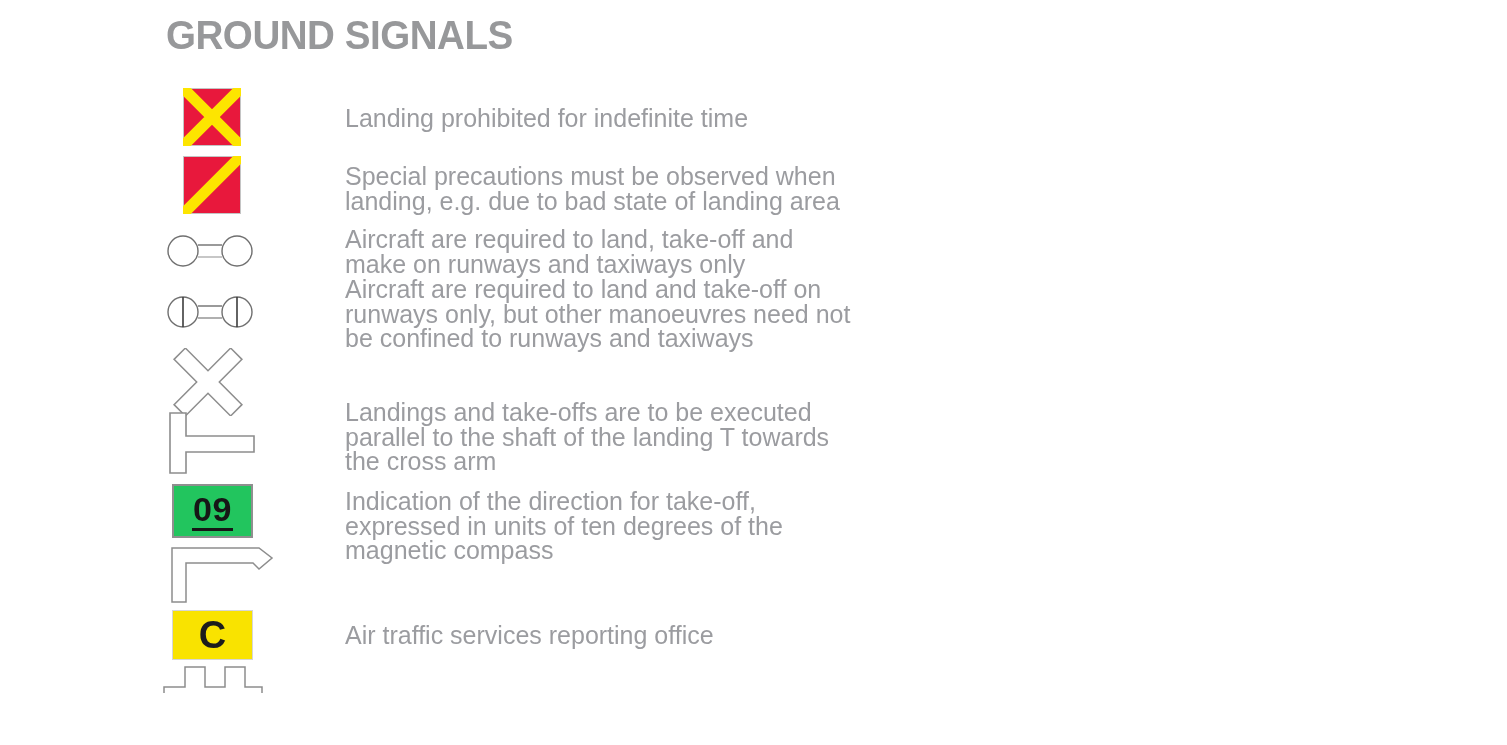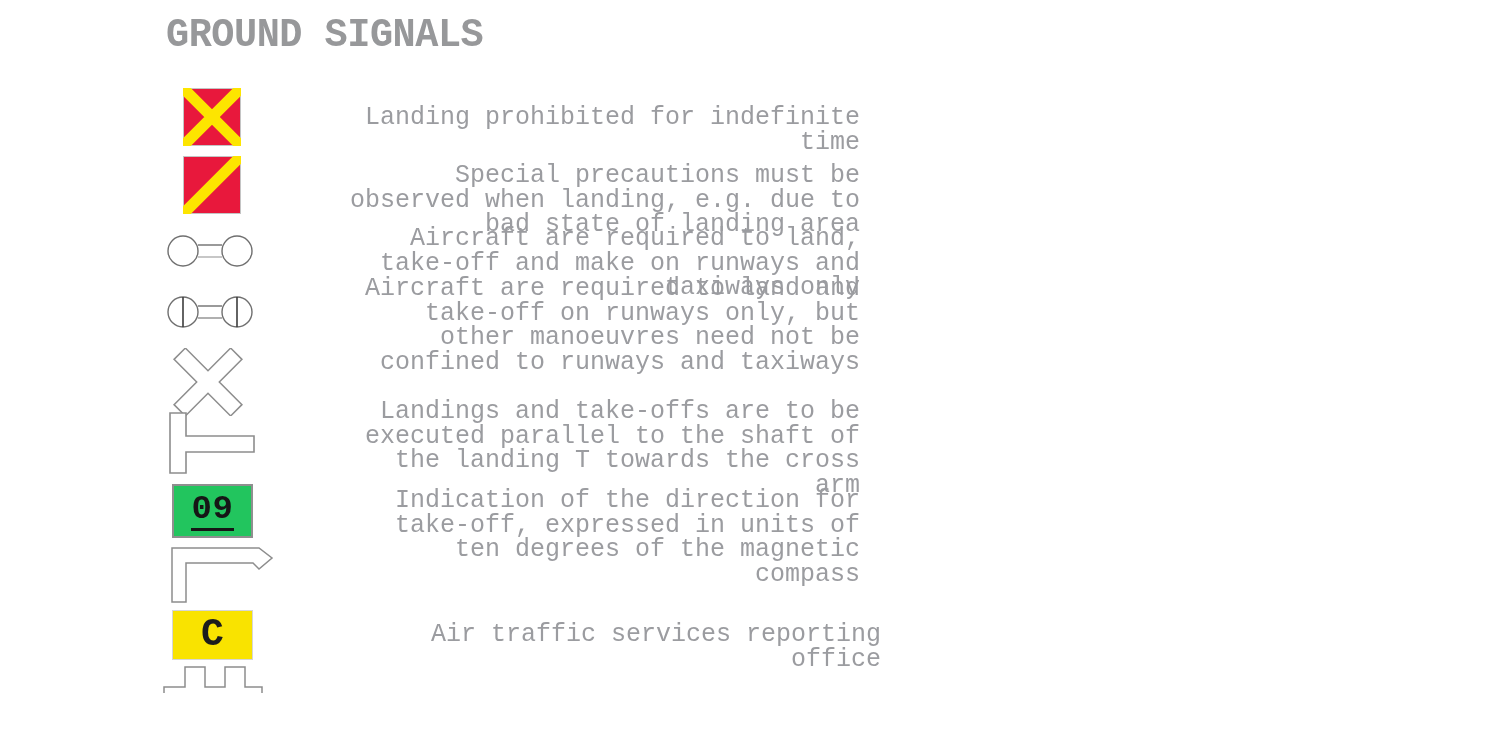--- a/index.html
+++ b/index.html
@@ -1,22 +1,21 @@
 <!DOCTYPE html>
 <html><head>
 <meta charset="utf-8">
 <style>
   html,body{margin:0;padding:0;background:#ffffff;}
   .page{
     position:relative;
     width:1507px;height:693px;
     background:#ffffff;
-    font-family:Liberation Mono, monospace;
+    font-family:Liberation Sans, sans-serif;
     overflow:hidden;
-    text-align:right;
   }
   .title{
     position:absolute;left:166px;top:12px;
     font-size:41px;font-weight:700;color:#97989a;
     letter-spacing:-0.5px;
     transform:scaleX(0.94);transform-origin:left top;
     white-space:nowrap;
   }
   .desc{
     position:absolute;left:345px;width:515px;
@@ -113,21 +112,21 @@
 
   <div class="sym" style="left:168px;top:543px;">
     <svg width="110" height="62" viewBox="0 0 110 62">
       <polygon points="4,59 4,5 91,5 104,15 91,26 85,20 18,20 18,59" fill="#ffffff" stroke="#8d8d8d" stroke-width="1.5" stroke-linejoin="miter"></polygon>
     </svg>
   </div>
 
   <div class="cflag">
     <span class="letter">C</span>
   </div>
-  <div class="desc" style="top:623px;margin-left:21px;">Air traffic services reporting office</div>
+  <div class="desc" style="top:623px;">Air traffic services reporting office</div>
 
   <div class="sym" style="left:163px;top:666px;">
     <svg width="100" height="64" viewBox="0 0 100 64">
       <path d="M1,21 H22 V1 H42 V21 H62 V1 H82 V21 H99 V42 H82 V62 H62 V42 H42 V62 H22 V42 H1 Z" fill="#ffffff" stroke="#8d8d8d" stroke-width="1.5"></path>
     </svg>
   </div>
 
 </div>
 
 </body></html>

